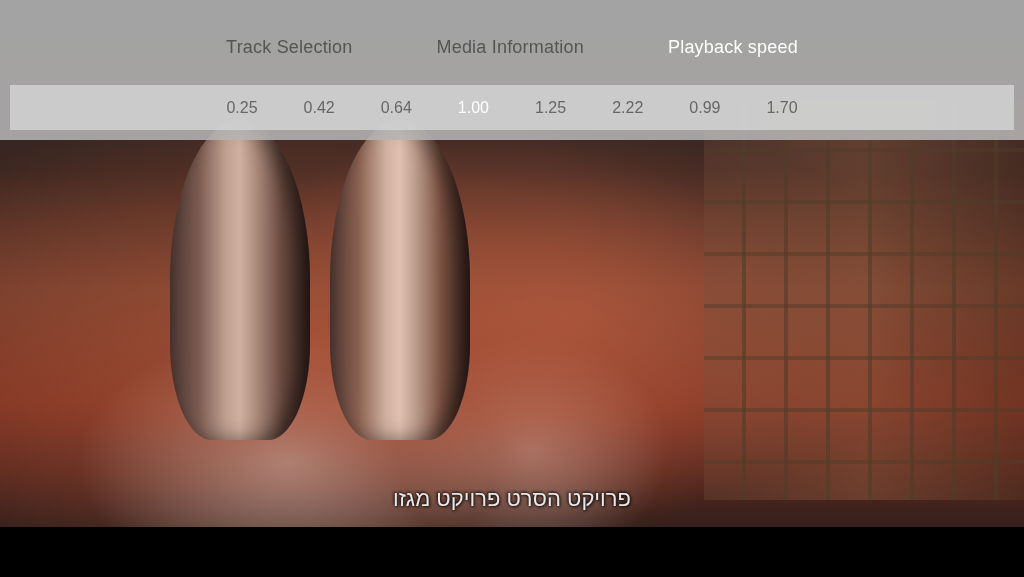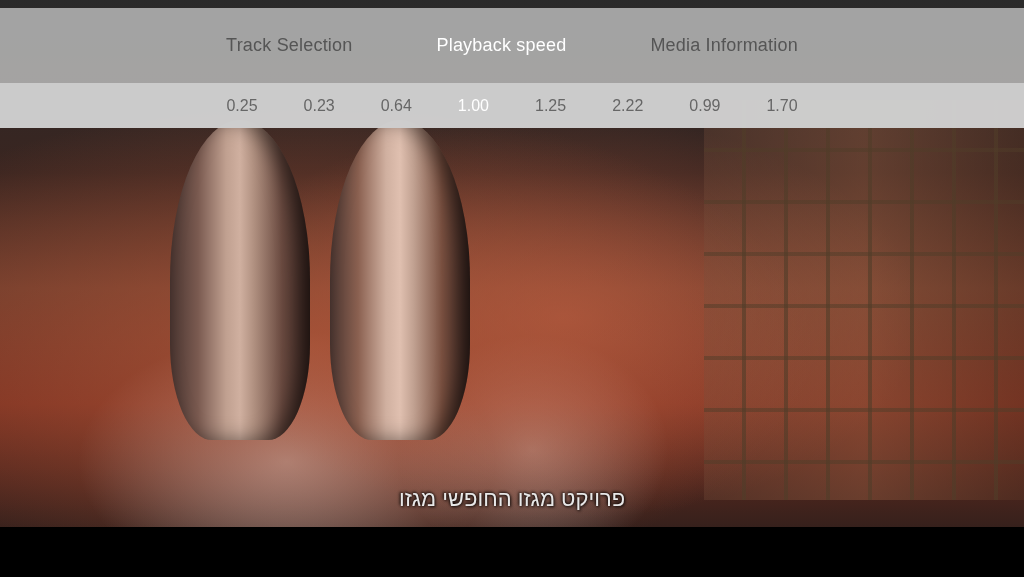--- a/index.html
+++ b/index.html
@@ -60,25 +60,25 @@
       height: 400px;
       background:
         repeating-linear-gradient(90deg, transparent, transparent 38px, rgba(80,60,40,0.6) 38px, rgba(80,60,40,0.6) 42px),
         repeating-linear-gradient(180deg, transparent, transparent 48px, rgba(80,60,40,0.5) 48px, rgba(80,60,40,0.5) 52px),
         linear-gradient(90deg, rgba(120,80,60,0.3) 0%, rgba(160,100,70,0.4) 50%, rgba(100,60,40,0.3) 100%);
     }
 
     
     .top-bar {
       position: absolute;
-      top: 8px;
+      top: 0;
       left: 0;
       right: 0;
       background: rgba(180, 180, 180, 0.88);
-      padding: 0;
+      padding: 10px;
       z-index: 10;
     }
 
     .tabs {
       display: flex;
       justify-content: center;
       align-items: center;
       height: 75px;
       gap: 60px;
     }
@@ -158,32 +158,32 @@
 <body>
 
 <div class="video-bg"></div>
 <div class="pipe-left"></div>
 <div class="pipe-right"></div>
 <div class="scaffold"></div>
 
 <div class="top-bar">
   <div class="tabs">
     <div class="tab">Track Selection</div>
+    <div class="tab">Media Information</div>
     <div class="tab active">Playback speed</div>
-    <div class="tab">Media Information</div>
   </div>
   <div class="speed-bar">
     <div class="speed-option">0.25</div>
-    <div class="speed-option">0.23</div>
+    <div class="speed-option">0.42</div>
     <div class="speed-option">0.64</div>
     <div class="speed-option selected">1.00</div>
     <div class="speed-option">1.25</div>
     <div class="speed-option">2.22</div>
     <div class="speed-option">0.99</div>
     <div class="speed-option">1.70</div>
   </div>
 </div>
 
 <div class="subtitle">
-  <span class="subtitle-text">פרויקט מגזו החופשי מגזו</span>
+  <span class="subtitle-text">פרויקט הסרט פרויקט מגזו</span>
 </div>
 
 <div class="bottom-bar"></div>
 
 </body></html>

